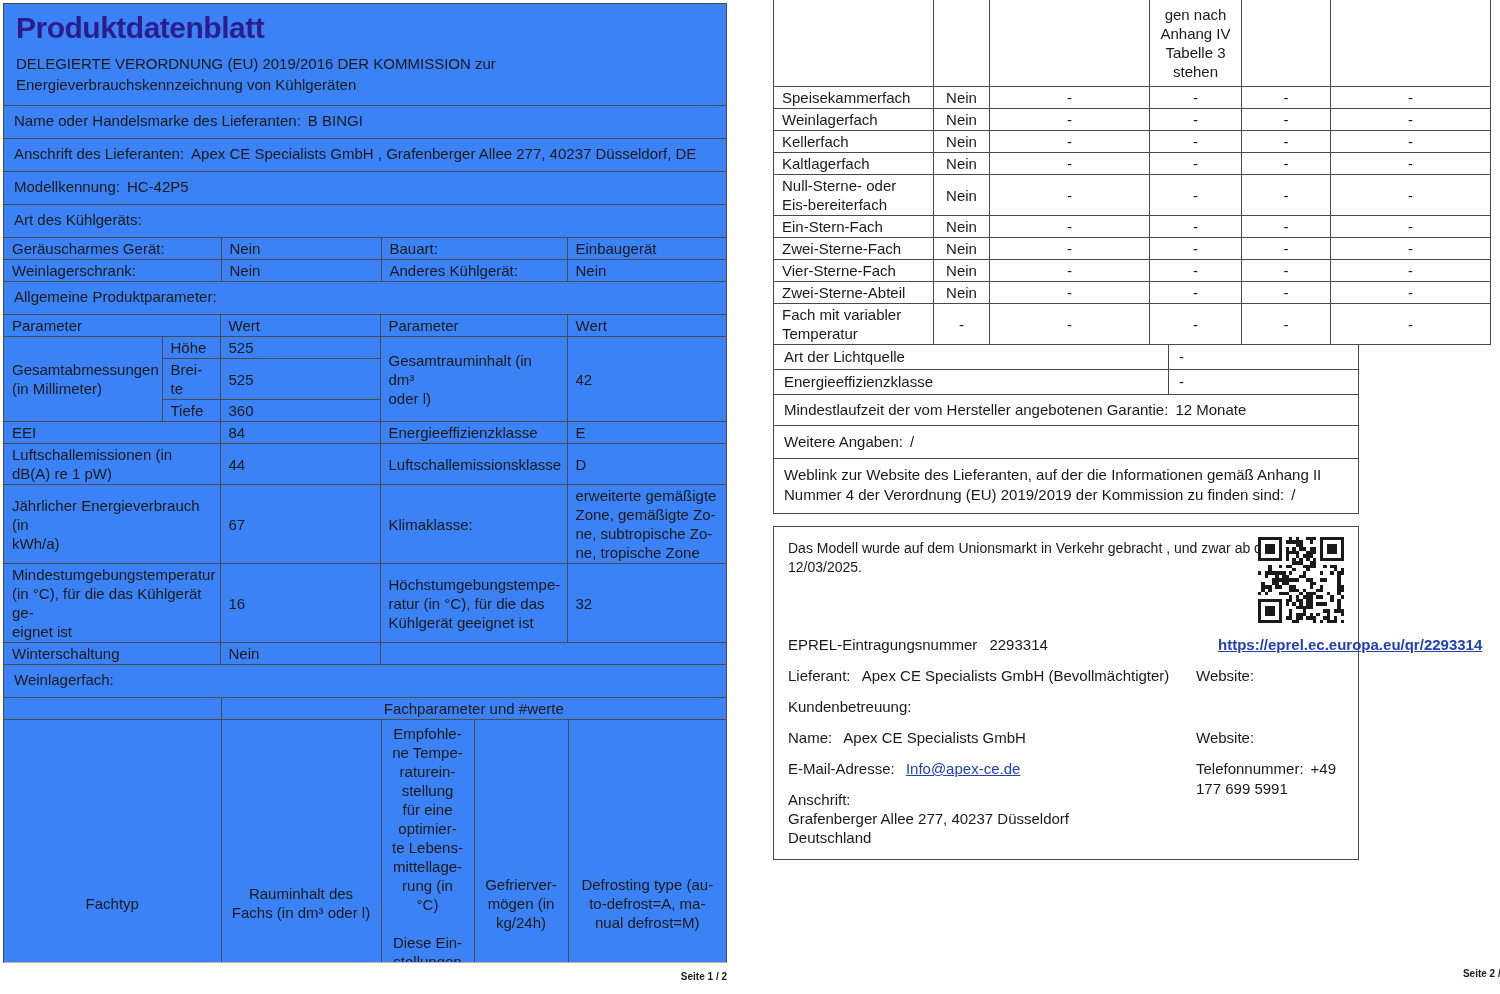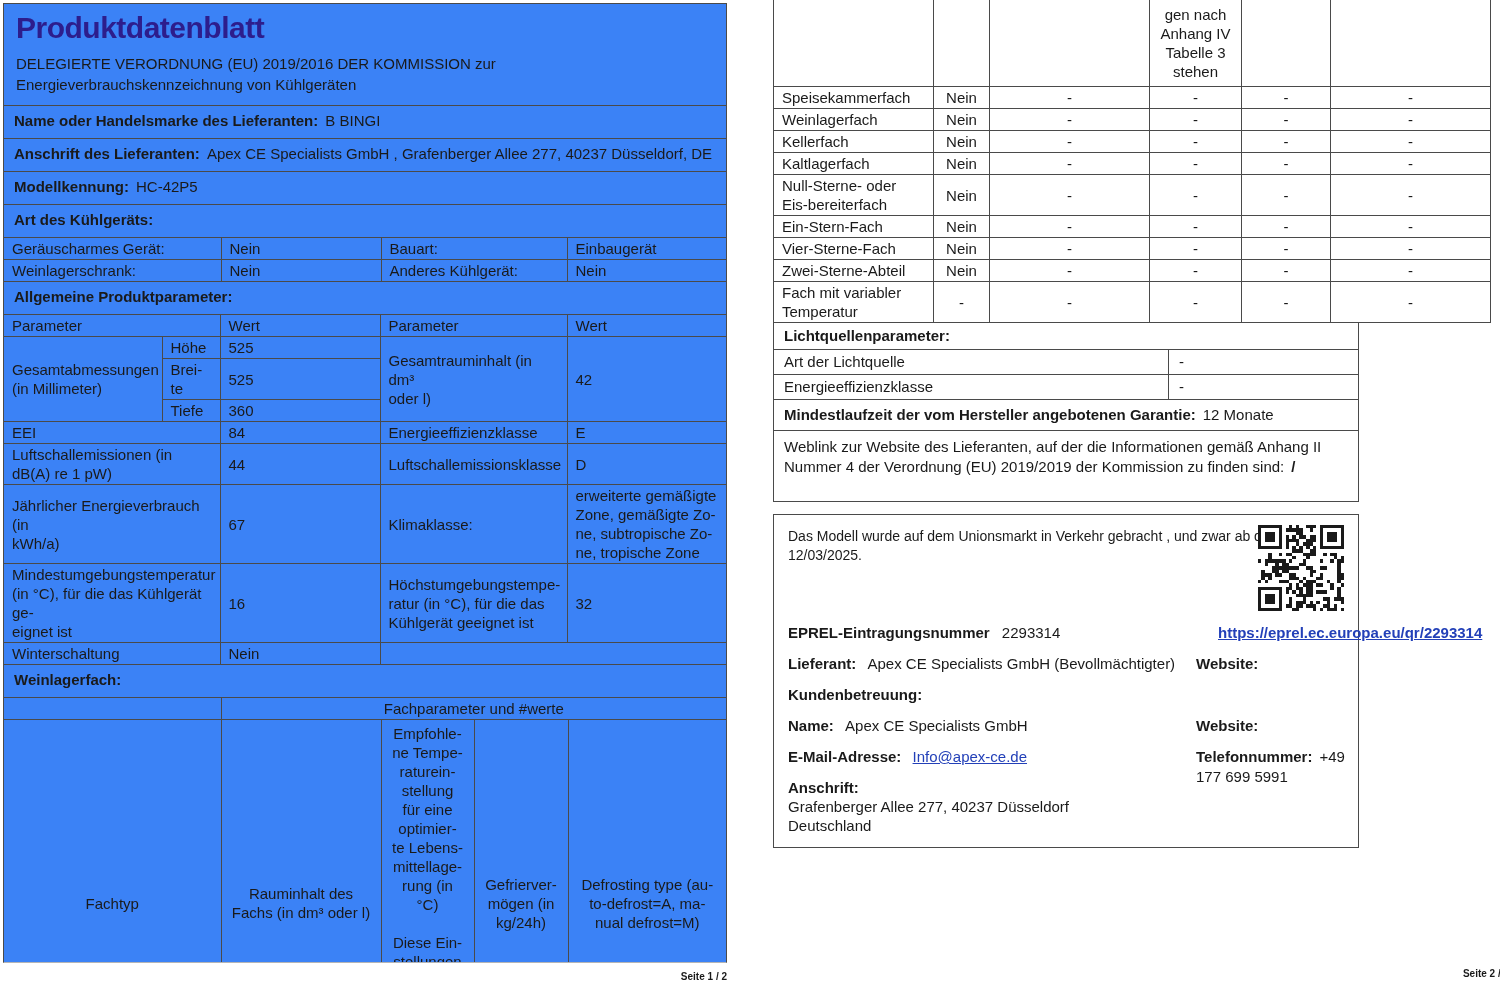--- a/index.html
+++ b/index.html
@@ -2,21 +2,21 @@
 <html><head>
 <meta charset="utf-8">
 <style>
   html,body{margin:0;padding:0;}
   body{
     width:1500px;height:994px;position:relative;background:#ffffff;
     font-family:"Liberation Sans", sans-serif;color:#1a1a1a;font-size:15px;
     -webkit-font-smoothing:antialiased;
   }
   .pre{white-space:pre-line;}
-  b,.b{font-weight:bold;margin-top:36px;}
+  b,.b{font-weight:normal;margin-top:36px;}
   
   .page1{
     position:absolute;left:3px;top:3px;width:724px;height:960px;
     border:1px solid #4a4a4a;border-bottom-color:#b5b5b5;
     overflow:hidden;background:#3b82f6;box-sizing:border-box;
   }
   .block{border-bottom:1px solid #4a4a4a;padding:4px 10px;}
   .hdr{padding:6px 12px 10px;}
   .doc-title{font-size:30px;font-weight:bold;letter-spacing:-.5px;line-height:36px;}
   .doc-sub{font-size:15px;line-height:21px;margin-top:7px;max-width:660px;}
@@ -300,20 +300,28 @@
         </tr>
         <tr>
           <td>Ein-Stern-Fach</td>
           <td class="ctr">Nein</td>
           <td class="ctr">-</td>
           <td class="ctr">-</td>
           <td class="ctr">-</td>
           <td class="ctr">-</td>
         </tr>
         <tr>
+          <td>Zwei-Sterne-Fach</td>
+          <td class="ctr">Nein</td>
+          <td class="ctr">-</td>
+          <td class="ctr">-</td>
+          <td class="ctr">-</td>
+          <td class="ctr">-</td>
+        </tr>
+        <tr>
           <td>Vier-Sterne-Fach</td>
           <td class="ctr">Nein</td>
           <td class="ctr">-</td>
           <td class="ctr">-</td>
           <td class="ctr">-</td>
           <td class="ctr">-</td>
         </tr>
         <tr>
           <td>Zwei-Sterne-Abteil</td>
           <td class="ctr">Nein</td>
@@ -326,35 +334,35 @@
           <td>Fach mit variabler Temperatur</td>
           <td class="ctr">-</td>
           <td class="ctr">-</td>
           <td class="ctr">-</td>
           <td class="ctr">-</td>
           <td class="ctr">-</td>
         </tr>
       </tbody>
   </table>
 
-  <div class="p2row">
-    <b>Lichtquellenparameter:</b>
-  </div>
   <div class="p2row split">
     <div class="sl">Art der Lichtquelle</div>
     <div class="sr">-</div>
   </div>
   <div class="p2row split">
     <div class="sl">Energieeffizienzklasse</div>
     <div class="sr">-</div>
   </div>
   <div class="p2row lbl-val" style="padding-top:5px;padding-bottom:5px">
     <b>Mindestlaufzeit der vom Hersteller angebotenen Garantie:</b><span class="val">12 Monate</span>
   </div>
-  <div class="p2row lbl-val" style="padding-top:6px;padding-bottom:24px">
+  <div class="p2row lbl-val" style="padding-top:6px;padding-bottom:6px">
+    <b>Weitere Angaben:</b><span class="val b">/</span>
+  </div>
+  <div class="p2row lbl-val" style="padding-top:6px;padding-bottom:8px">
     <span>Weblink zur Website des Lieferanten, auf der die Informationen gemäß Anhang II Nummer 4 der Verordnung (EU) 2019/2019 der Kommission zu finden sind:</span><span class="val b">/</span>
   </div>
 
   <div class="gap"></div>
 
   <div class="infobox">
     <div class="market">Das Modell wurde auf dem Unionsmarkt in Verkehr gebracht , und zwar ab dem 12/03/2025.</div>
     <svg class="qr" viewBox="0 0 25 25" shape-rendering="crispEdges" xmlns="http://www.w3.org/2000/svg">
         <rect x="0" y="0" width="25" height="25" fill="#fff"></rect>
         <rect x="9" y="0" width="1" height="1" fill="#1a1a1a"></rect>

